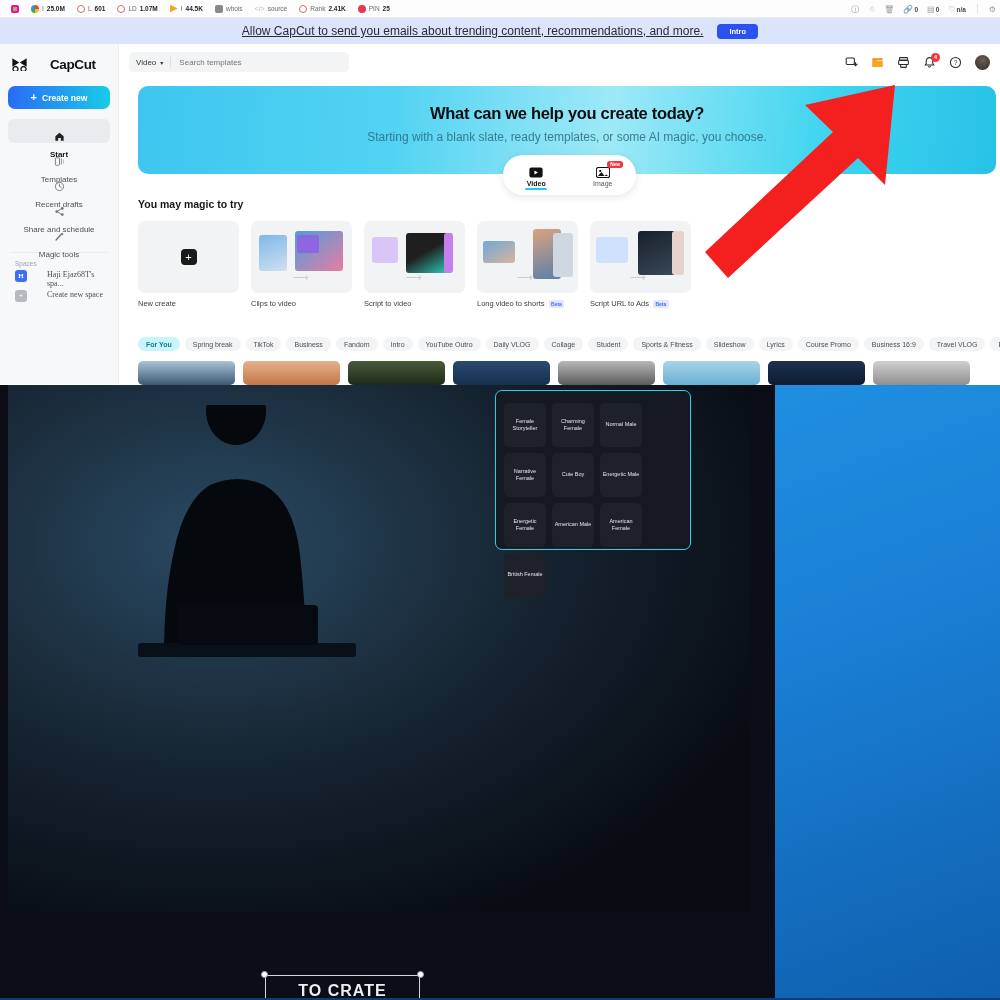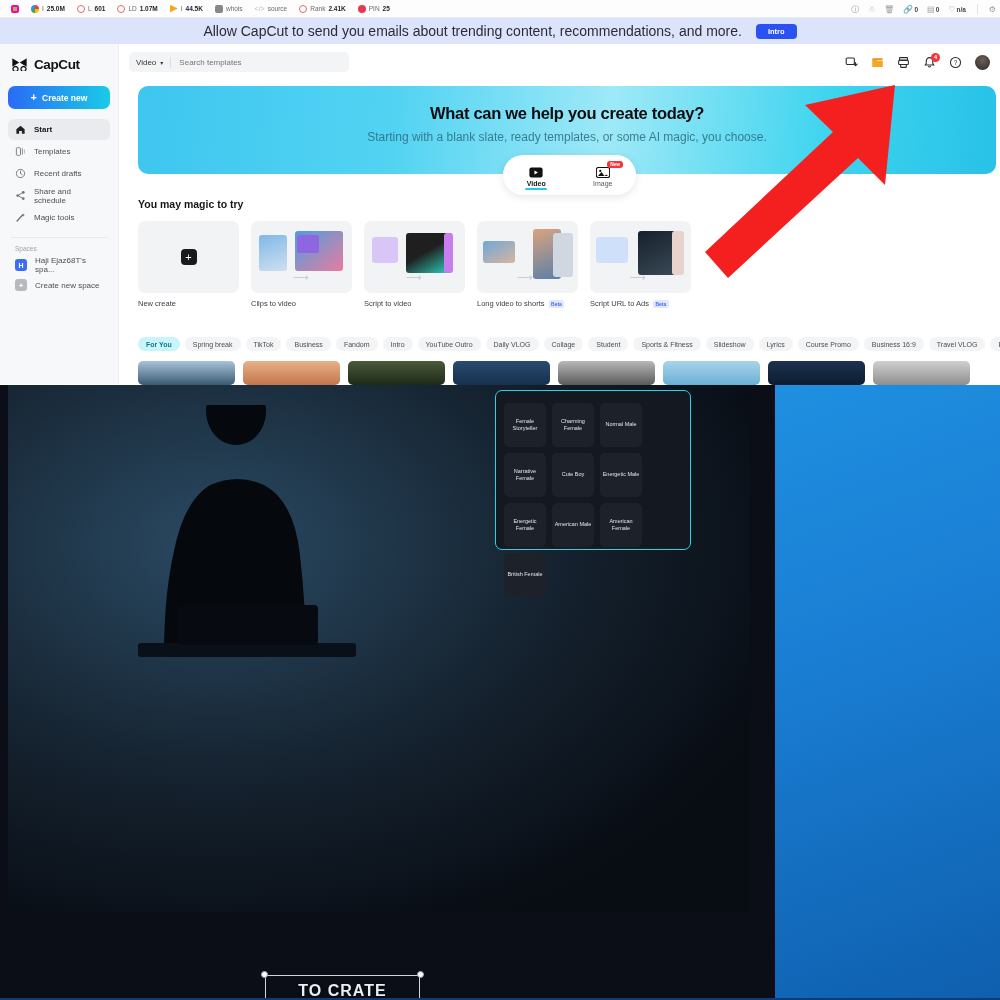--- a/index.html
+++ b/index.html
@@ -40,56 +40,56 @@
   .bicon { font-size: 8px; color: #9a9a9a; display: flex; align-items: center; gap: 1px; }
   .bicon b { font-size: 6.5px; color: #444; }
   .bsep { width: 1px; height: 10px; background: #e2e2e2; margin: 0 2px; }
 
   
   #notif-bar {
     position: absolute; top: 18px; left: 0; width: 1000px; height: 26px;
     background: #dce4fb; display: flex; align-items: center; justify-content: center;
     gap: 14px;
   }
-  #notif-text { font-size: 14px; color: #2b2b38; }
+  #notif-text { font-size: 12px; color: #2b2b38; text-decoration: underline; }
   #notif-allow {
     background: #2b52f0; color: #fff; font-size: 7.5px; font-weight: 700;
     border: none; border-radius: 4px; padding: 3px 12px; cursor: pointer;
   }
 
   
   #sidebar {
     position: absolute; top: 44px; left: 0; width: 119px; height: 340px;
     background: #f7f8fa; border-right: 1px solid #eceef1;
     padding: 8px 8px 0 8px;
   }
-  #brand { display: flex; align-items: center; gap: 7px; padding: 5px 4px 0 4px; }
+  #brand { display: flex; align-items: center; gap: 23px; padding: 5px 4px 0 4px; }
   #brand-mark {
     width: 15px; height: 13px; position: relative; flex: 0 0 auto;
   }
   #brand-name { font-size: 13.5px; font-weight: 700; color: #111; letter-spacing: -.4px; }
   #create-new {
     margin: 14px 0 10px 0; height: 23px; border-radius: 7px;
     background: linear-gradient(90deg,#2a6bf5,#19cbe8);
     color: #fff; font-size: 8.5px; font-weight: 700;
     display: flex; align-items: center; justify-content: center; gap: 5px;
     cursor: pointer;
   }
   .nav-item {
     display: flex; align-items: center; gap: 8px; height: 21px;
-    padding: 4px 7px; border-radius: 6px; font-size: 8px; color: #4c4f55;
-    cursor: pointer; margin-bottom: 1px;
+    padding: 12px 7px; border-radius: 6px; font-size: 8px; color: #4c4f55;
+    cursor: pointer; margin-bottom: 1px; flex-direction: column;
   }
   .nav-item.active { background: #e9ebef; color: #15171a; font-weight: 600; }
   .nav-ic { width: 11px; height: 11px; flex: 0 0 auto; color: #55585e; }
   #spaces-divider { height: 1px; background: #e7e9ec; margin: 9px 3px 7px 3px; }
   #spaces-label { font-size: 6.5px; color: #a0a3a9; padding-left: 7px; margin-bottom: 3px; }
   .space-item {
-    display: flex; align-items: center; gap: 8px; height: 20px;
-    padding: 0 7px; font-size: 8px; color: #4c4f55; cursor: pointer;
+    display: flex; align-items: flex-start; gap: 20px; height: 20px;
+    padding: 0 7px; font-size: 8px; color: #4c4f55; cursor: pointer; font-family: Liberation Serif, serif;
   }
   .sq {
     width: 12px; height: 12px; border-radius: 3px; flex: 0 0 auto;
     display: flex; align-items: center; justify-content: center;
     font-size: 7px; font-weight: 700; color: #fff;
   }
   .sq.blue { background: #3b6ef5; }
   .sq.grey { background: #b6babf; }
 
   

